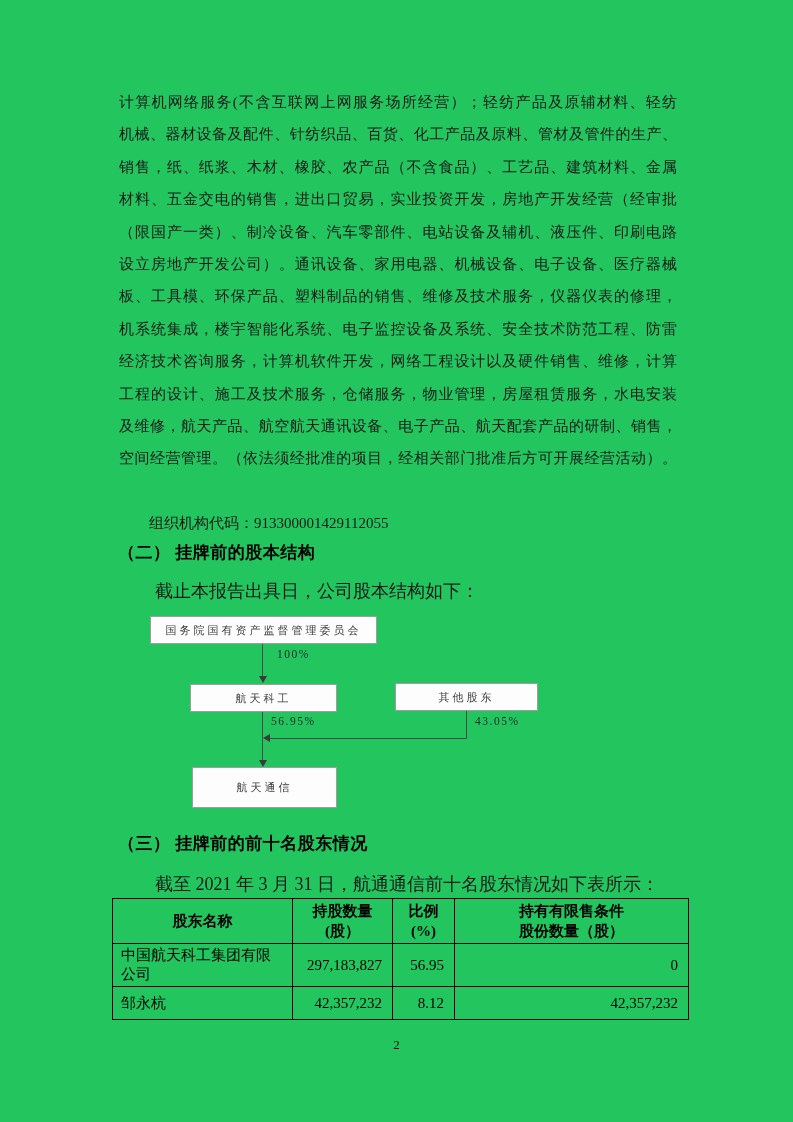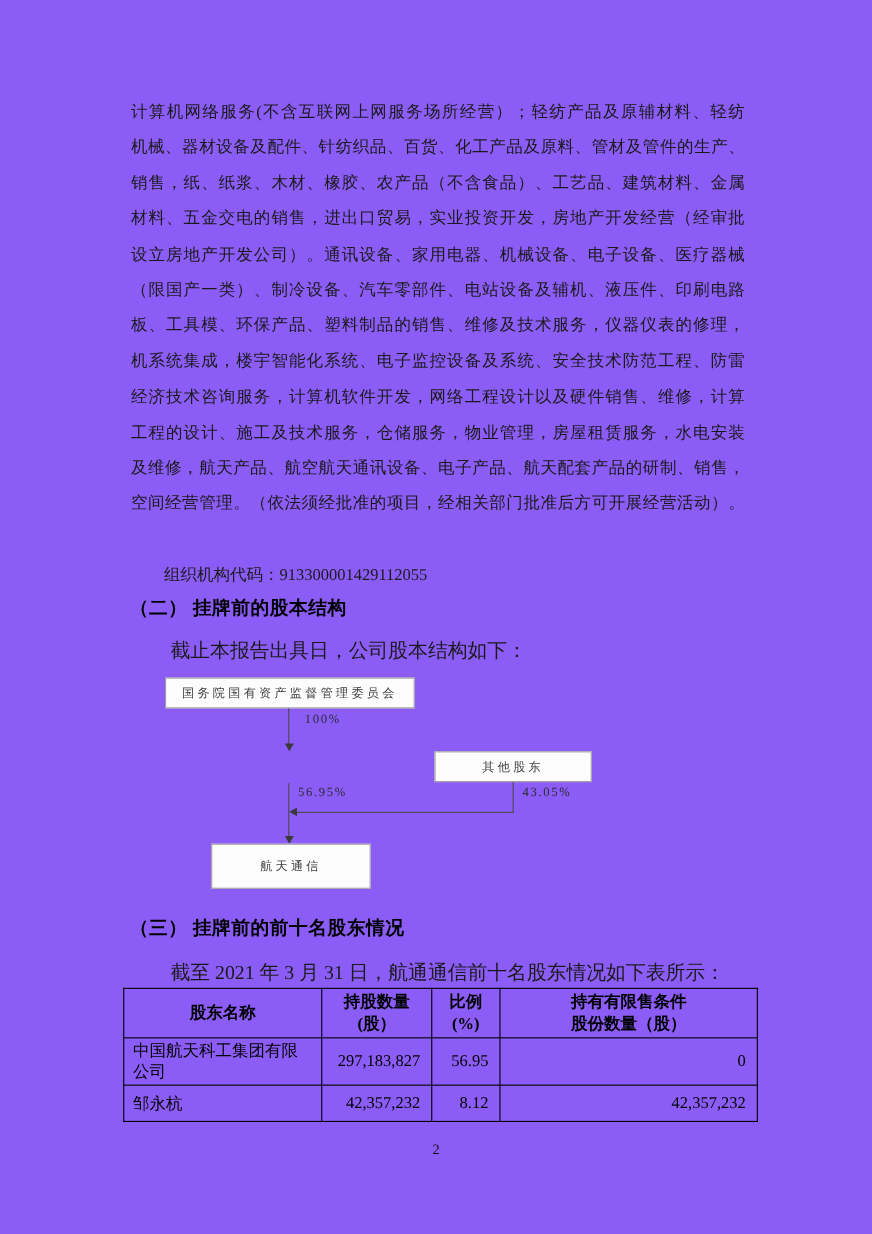--- a/index.html
+++ b/index.html
@@ -1,21 +1,21 @@
 <!DOCTYPE html>
 <html lang="zh"><head>
 <meta charset="utf-8">
 <style>
   * { margin: 0; padding: 0; box-sizing: border-box; }
   html, body { background: #ffffff; }
   .page {
     position: relative;
     width: 793px;
     height: 1122px;
-    background: #8b5cf6;
+    background: #22c55e;
     font-family: "Liberation Serif", "DejaVu Serif", serif;
     color: #1a1a1a;
     overflow: hidden;
   }
   
   .para {
     position: absolute;
     left: 119px; top: 86px;
     width: 558px;
     font-size: 15px;
@@ -136,41 +136,42 @@
 </head>
 <body>
 
 <div class="page">
 
   <div class="para">
     <div class="para-line">计算机网络服务(不含互联网上网服务场所经营）；轻纺产品及原辅材料、轻纺</div>
     <div class="para-line">机械、器材设备及配件、针纺织品、百货、化工产品及原料、管材及管件的生产、</div>
     <div class="para-line">销售，纸、纸浆、木材、橡胶、农产品（不含食品）、工艺品、建筑材料、金属</div>
     <div class="para-line">材料、五金交电的销售，进出口贸易，实业投资开发，房地产开发经营（经审批</div>
+    <div class="para-line">（限国产一类）、制冷设备、汽车零部件、电站设备及辅机、液压件、印刷电路</div>
     <div class="para-line">设立房地产开发公司）。通讯设备、家用电器、机械设备、电子设备、医疗器械</div>
-    <div class="para-line">（限国产一类）、制冷设备、汽车零部件、电站设备及辅机、液压件、印刷电路</div>
     <div class="para-line">板、工具模、环保产品、塑料制品的销售、维修及技术服务，仪器仪表的修理，</div>
     <div class="para-line">机系统集成，楼宇智能化系统、电子监控设备及系统、安全技术防范工程、防雷</div>
     <div class="para-line">经济技术咨询服务，计算机软件开发，网络工程设计以及硬件销售、维修，计算</div>
     <div class="para-line">工程的设计、施工及技术服务，仓储服务，物业管理，房屋租赁服务，水电安装</div>
     <div class="para-line">及维修，航天产品、航空航天通讯设备、电子产品、航天配套产品的研制、销售，</div>
     <div class="para-line">空间经营管理。（依法须经批准的项目，经相关部门批准后方可开展经营活动）。</div>
   </div>
 
   <div class="org-code">组织机构代码：913300001429112055</div>
 
   <div class="heading s2">（二） 挂牌前的股本结构</div>
   <div class="intro i2">截止本报告出具日，公司股本结构如下：</div>
 
   <div class="diagram">
     <div class="dbox top">国务院国有资产监督管理委员会</div>
     <div class="dline v1"></div>
     <div class="arrow a-down a1"></div>
     <div class="dpct p100">100%</div>
 
+    <div class="dbox left">航天科工</div>
     <div class="dbox right">其他股东</div>
     <div class="dpct p56">56.95%</div>
     <div class="dpct p43">43.05%</div>
 
     <div class="dline v2"></div>
     <div class="dline v3"></div>
     <div class="dline h1"></div>
     <div class="arrow a-left"></div>
     <div class="arrow a-down a3"></div>
 

